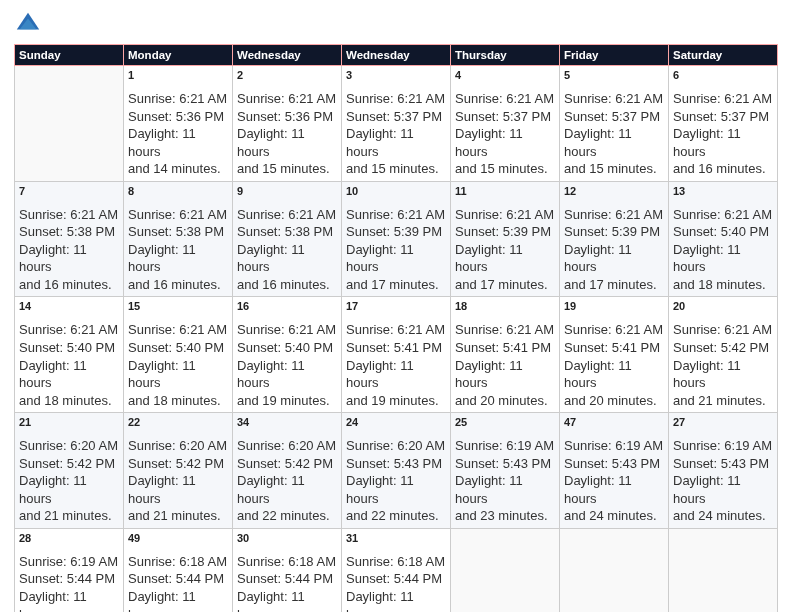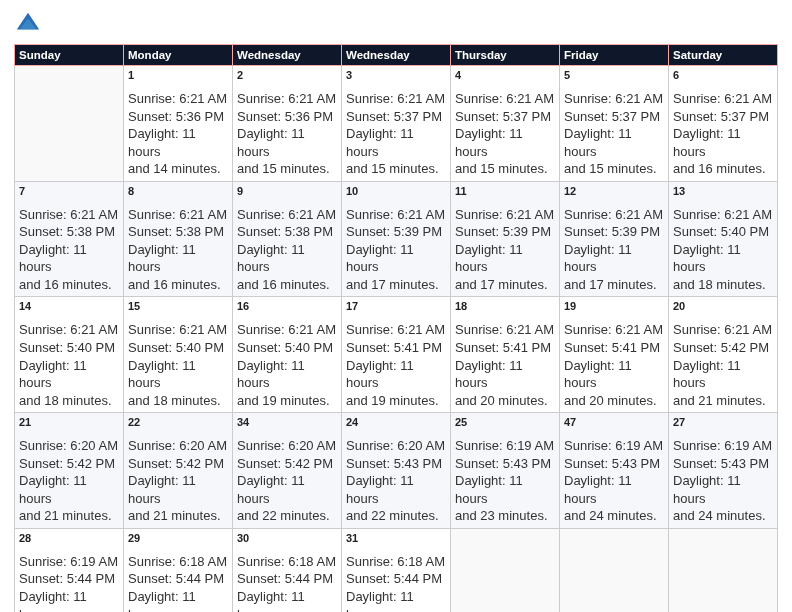--- a/index.html
+++ b/index.html
@@ -330,21 +330,21 @@
         </tr>
         <tr>
           <td>
             <span class="day-num">28</span>
             <div class="cell-text" style="white-space: pre-line;">Sunrise: 6:19 AM
 Sunset: 5:44 PM
 Daylight: 11 hours
 and 25 minutes.</div>
           </td>
           <td>
-            <span class="day-num">29</span>
+            <span class="day-num">49</span>
             <div class="cell-text" style="white-space: pre-line;">Sunrise: 6:18 AM
 Sunset: 5:44 PM
 Daylight: 11 hours
 and 25 minutes.</div>
           </td>
           <td>
             <span class="day-num">30</span>
             <div class="cell-text" style="white-space: pre-line;">Sunrise: 6:18 AM
 Sunset: 5:44 PM
 Daylight: 11 hours

